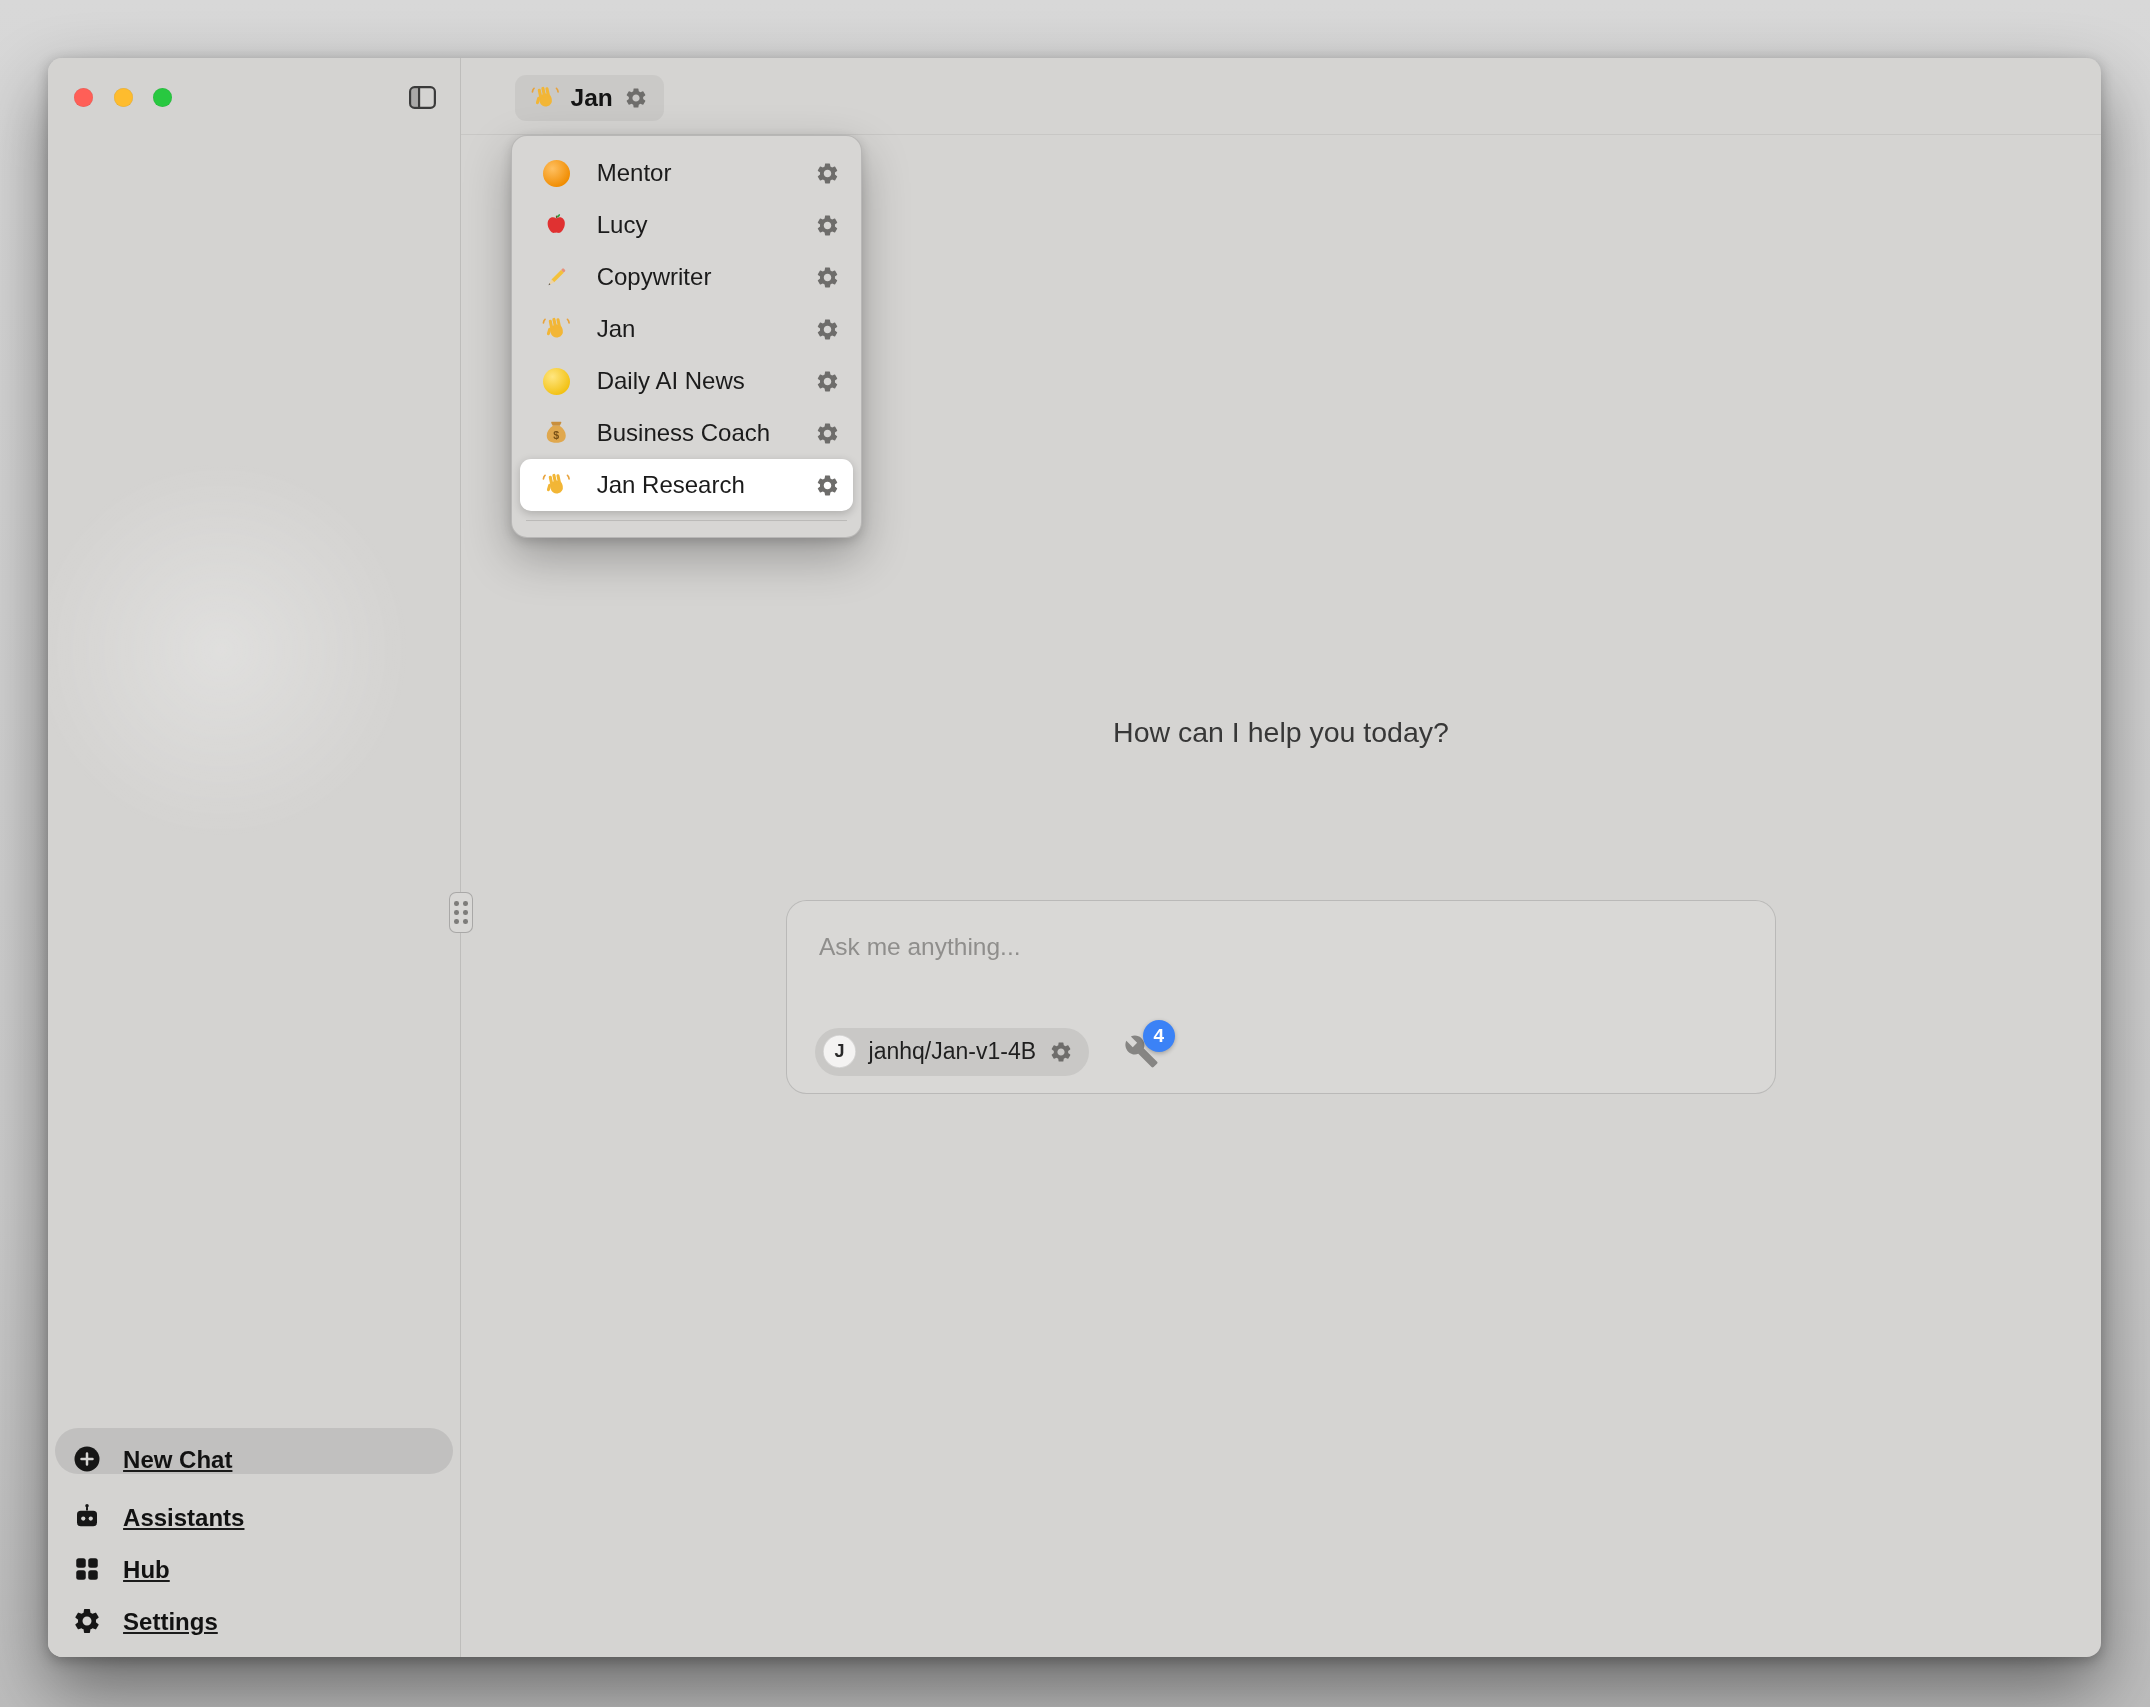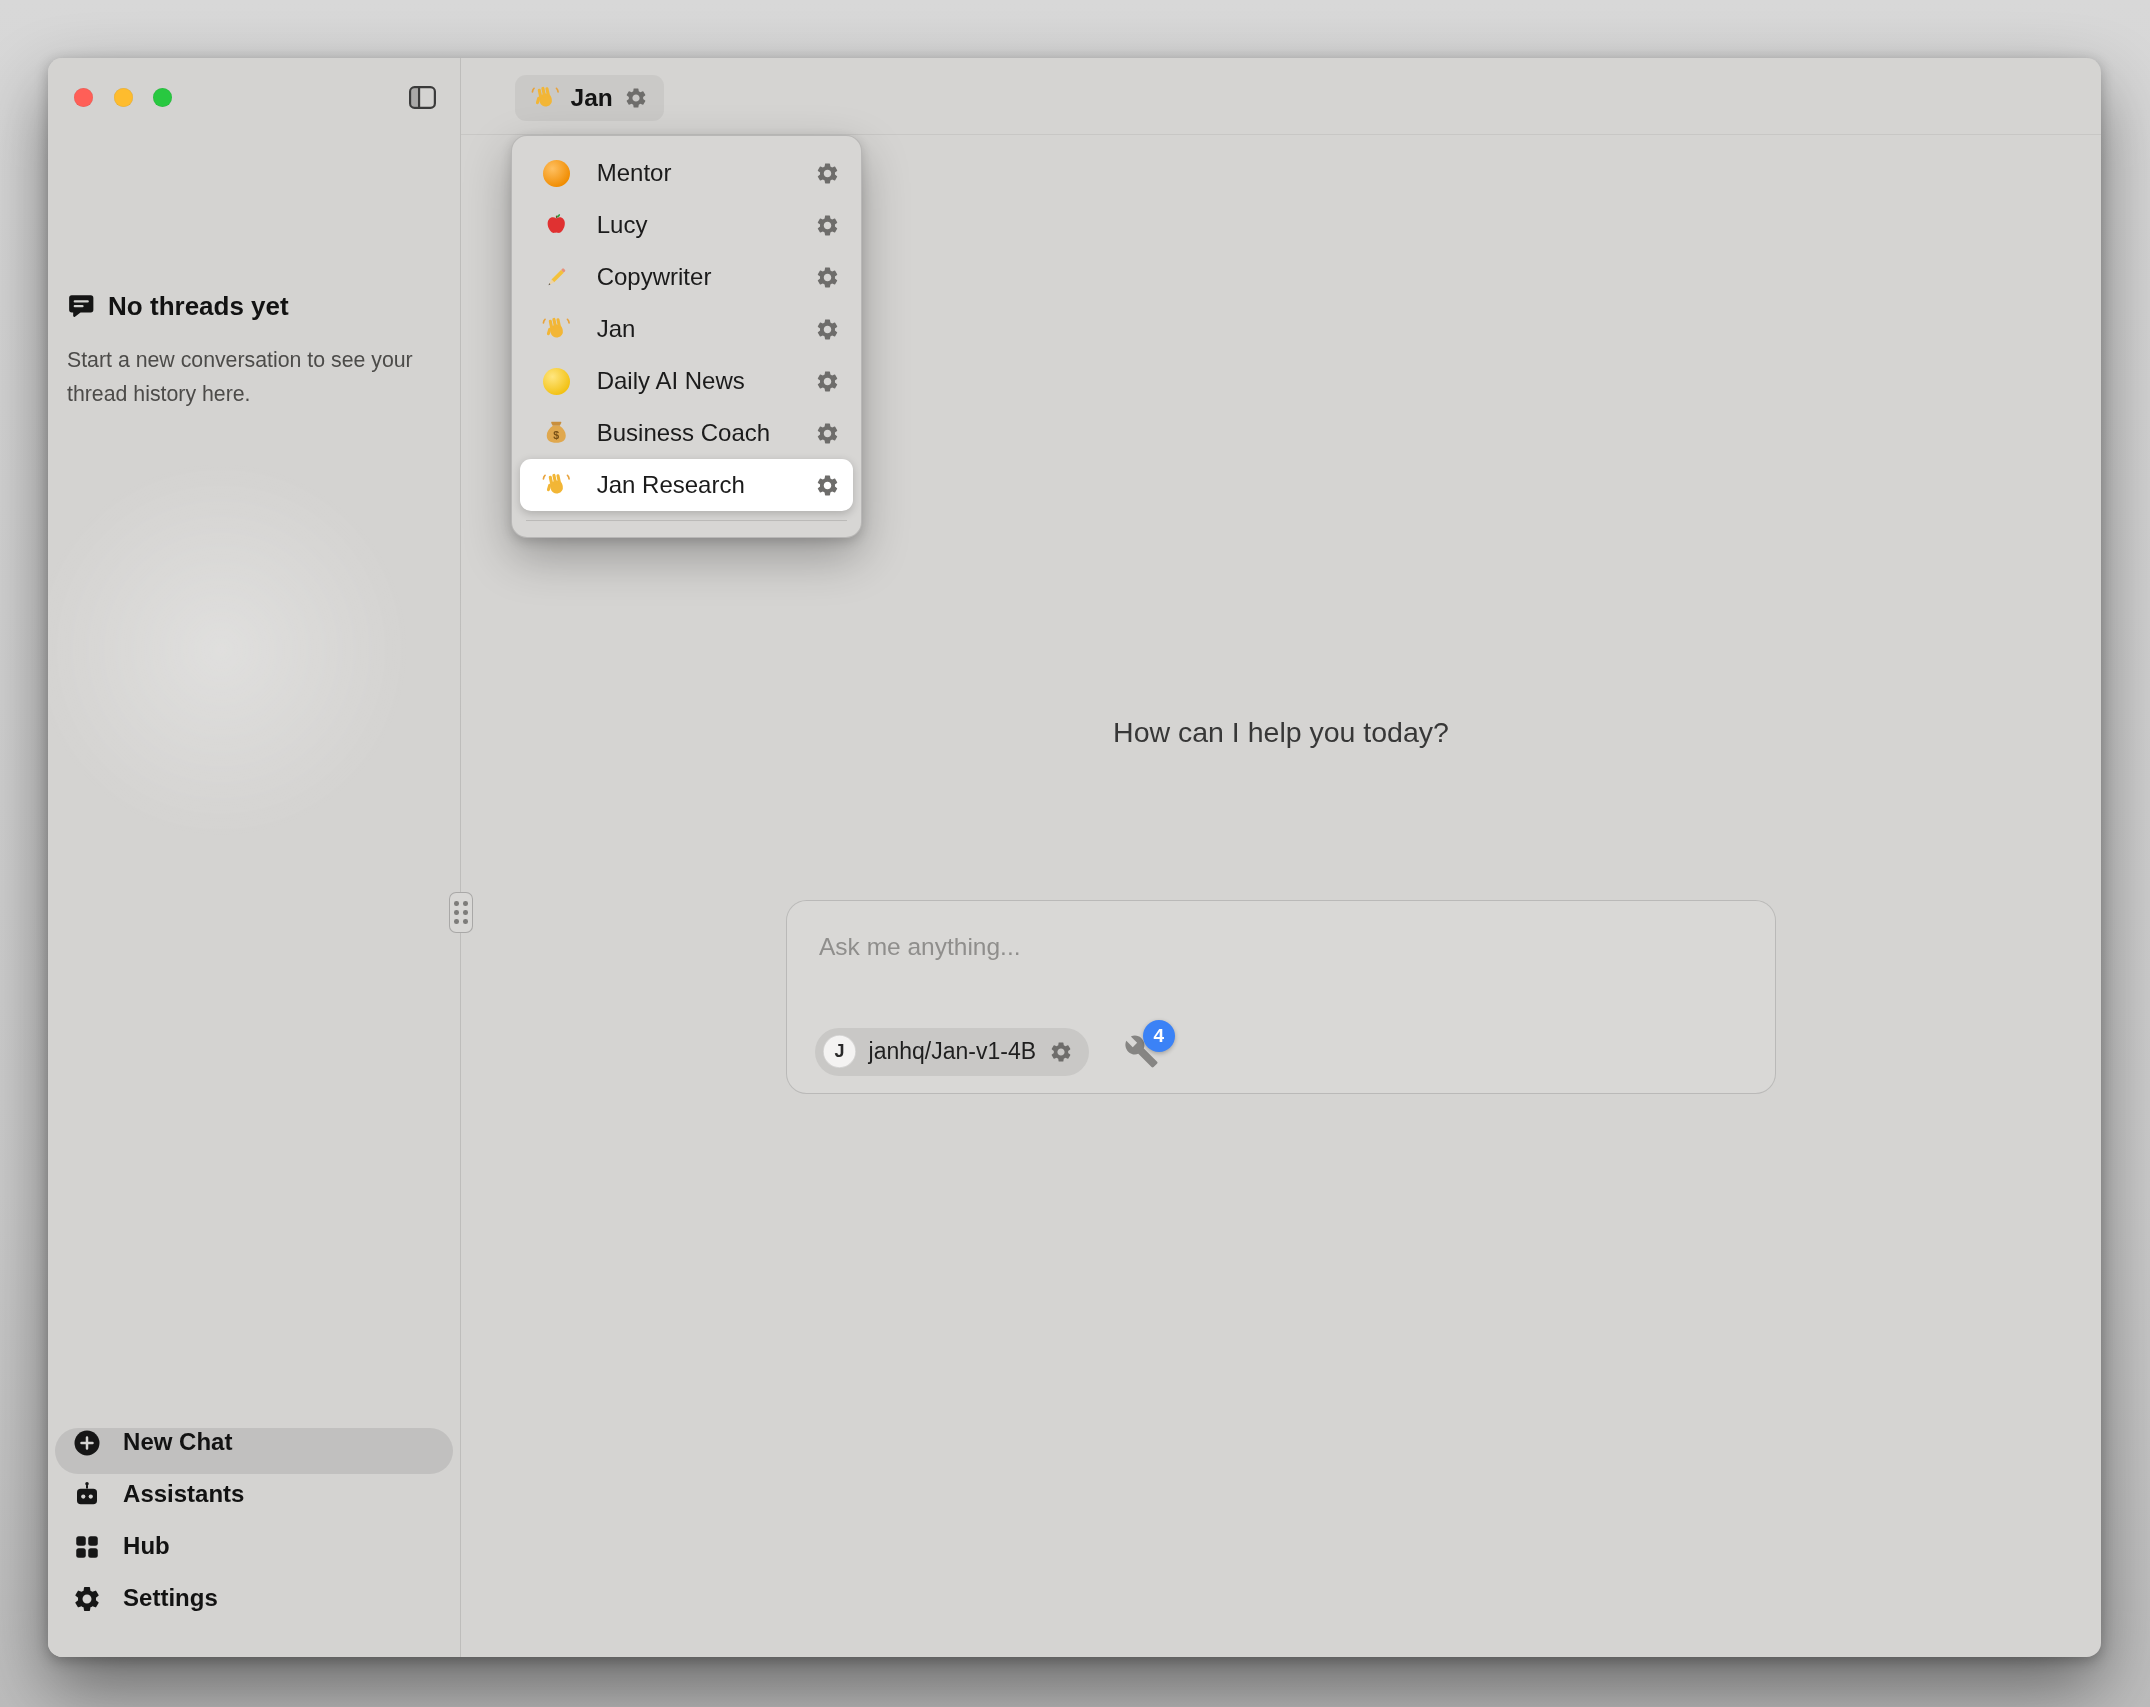--- a/index.html
+++ b/index.html
@@ -44,22 +44,22 @@
     font-family:"Liberation Sans",sans-serif; font-size:24px; color:#2d2d2d;
   }
   .search-wrap input::placeholder { color:#7d7c7a; }
   .empty { position:absolute; left:19px; top:233px; width:371px; }
   .empty-title-row { display:flex; align-items:center; gap:12.6px; }
   .empty-title-row .bicon { width:28.5px; height:28.5px; }
   .empty-title { font-size:26px; font-weight:700; color:#121212; }
   .empty-desc { margin-top:20.6px; font-size:21.3px; line-height:1.62; color:#4c4b49; width:348px; }
   .sidebar-bottom { position:absolute; left:7.1px; right:7.1px; bottom:20.6px; display:flex; flex-direction:column; }
   .nav-item {
-    display:flex; align-items:flex-start; gap:20.6px; height:52px;
-    padding:0 17.4px; border-radius:26px; cursor:pointer;
+    display:flex; align-items:flex-end; gap:20.6px; height:52px;
+    padding:0 17.4px; border-radius:26px; cursor:pointer;text-decoration:underline;
   }
   .nav-item.active { background:#c1c0bf; height:46px; margin-bottom:6.3px; }
   .nav-item .nicon { width:30px; height:30px; flex:0 0 auto; color:#161616; }
   .nav-label { font-size:24px; font-weight:700; color:#121212; }
   
   .drag-handle {
     position:absolute; left:401px; top:834px; width:24px; height:41px;
     background:#d9d8d6; border:0.8px solid rgba(0,0,0,.22); border-radius:7.1px;
     display:flex; align-items:center; justify-content:center; cursor:col-resize; z-index:5;
   }
@@ -161,33 +161,20 @@
       <button class="sidebar-toggle">
         <svg class="icon-svg" viewBox="0 0 24 24" fill="none" stroke="currentColor" stroke-width="1.6">
           <rect x="3" y="4.5" width="18" height="15" rx="3.2"></rect>
           <path d="M9.5 4.5v15"></path>
           <path d="M3.8 7.7a2.4 2.4 0 0 1 2.4-2.4h2.5v13.4H6.2a2.4 2.4 0 0 1-2.4-2.4z" fill="currentColor" opacity=".28" stroke="none"></path>
         </svg>
       </button>
     </div>
 
 
-    <div class="empty">
-      <div class="empty-title-row">
-        <span class="bicon">
-          <svg viewBox="0 0 24 24">
-            <path fill="#151515" d="M4 2.8h16a2.2 2.2 0 0 1 2.2 2.2v10a2.2 2.2 0 0 1-2.2 2.2h-8.6l-4.7 3.7c-.66.52-1.5.05-1.5-.8v-2.9H4A2.2 2.2 0 0 1 1.8 15V5A2.2 2.2 0 0 1 4 2.8z"></path>
-            <rect x="5.6" y="7" width="12.8" height="1.9" rx=".95" fill="#d4d3d1"></rect>
-            <rect x="5.6" y="11" width="8.4" height="1.9" rx=".95" fill="#d4d3d1"></rect>
-          </svg>
-        </span>
-        <span class="empty-title">No threads yet</span>
-      </div>
-      <p class="empty-desc">Start a new conversation to see your thread history here.</p>
-    </div>
 
     <nav class="sidebar-bottom">
       <div class="nav-item active">
         <span class="nicon">
           <svg viewBox="0 0 24 24">
             <circle cx="12" cy="12" r="10" fill="#161616"></circle>
             <path d="M12 7.6v8.8M7.6 12h8.8" stroke="#d6d5d3" stroke-width="2" stroke-linecap="round"></path>
           </svg>
         </span>
         <span class="nav-label">New Chat</span>

